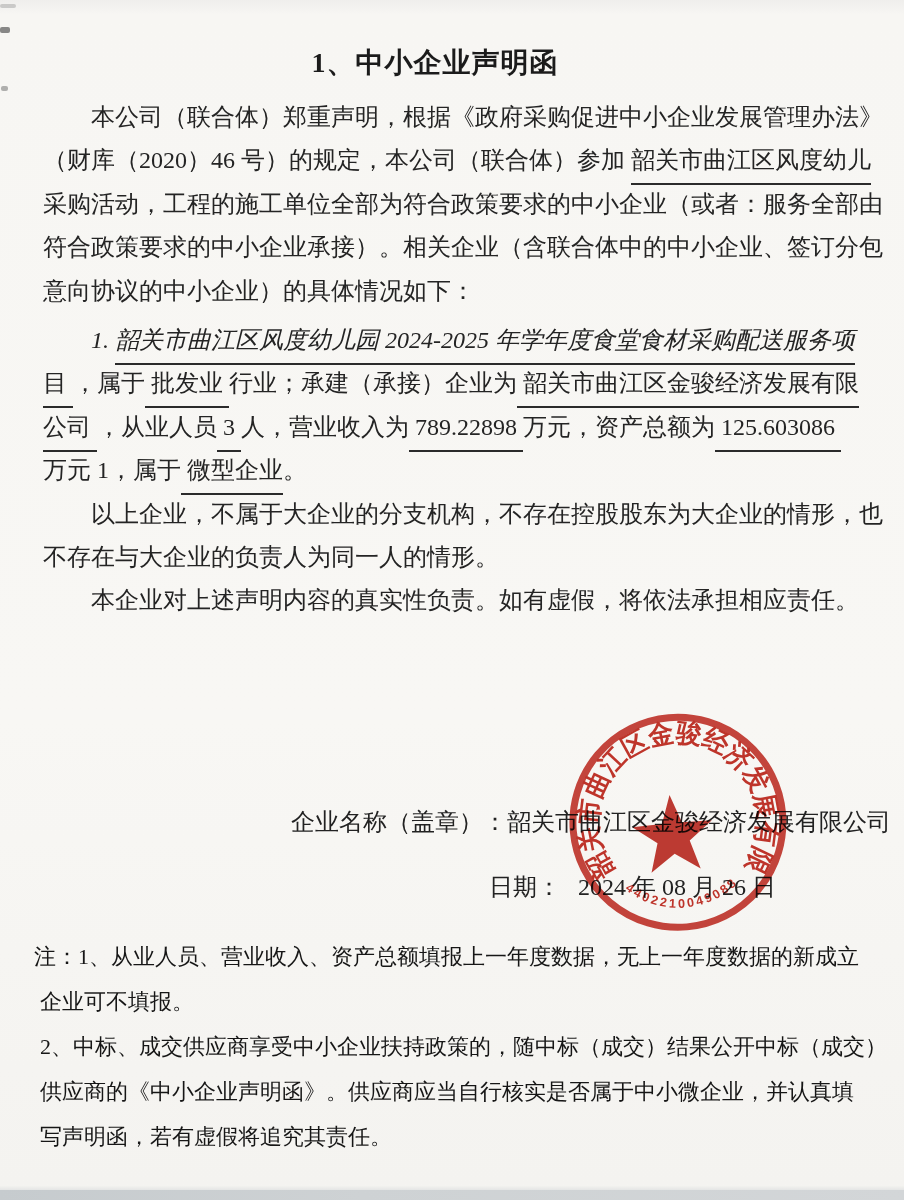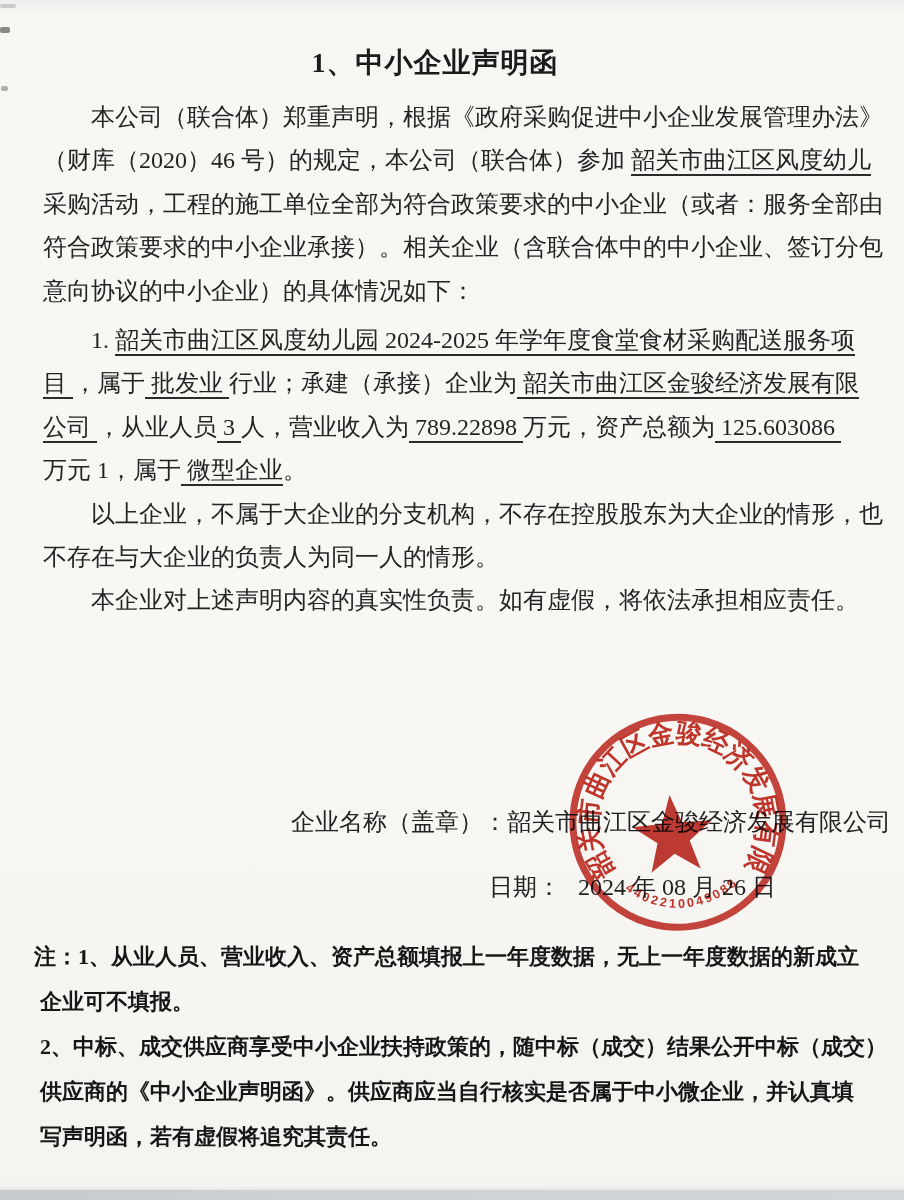--- a/index.html
+++ b/index.html
@@ -13,28 +13,28 @@
   .title{
     position:absolute;left:0;top:44px;width:870px;text-align:center;
     font-size:28px;font-weight:700;letter-spacing:1px;color:#1b1b1b;
   }
   #body-text{
     position:absolute;left:43px;top:96px;width:848px;
     font-size:24px;line-height:43.4px;
   }
   .line{white-space:pre;height:43.4px;}
   .line.indent{text-indent:48px;}
-  .u{border-bottom:2px solid #2b2b2b;padding-bottom:1px;margin-top:8px;}
+  .u{border-bottom:2px solid #2b2b2b;padding-bottom:10px;margin-top:8px;}
   .sig-line{position:absolute;white-space:pre;font-size:24px;color:#222;}
   #sig-company{left:267px;top:779px;}
   #sig-date{left:465px;top:844px;}
   #sig-date .val{margin-left:17px;}
   #notes{
     position:absolute;left:34px;top:934px;width:860px;
-    font-size:22px;font-weight:700;line-height:45px;color:#161616;
+    font-size:22px;font-weight:400;line-height:45px;color:#161616;
   }
   .note-line{white-space:pre;height:45px;}
   
   #seal{
     position:absolute;left:558px;top:700px;width:246px;height:246px;
     mix-blend-mode:multiply;opacity:.93;transform:rotate(-5deg);
   }
   #seal text{font-family:"Liberation Sans","DejaVu Sans",sans-serif;}
   
   .artifact{position:absolute;border-radius:2px;filter:blur(.6px);}
@@ -56,21 +56,21 @@
   <div class="artifact" id="art3"></div>
 
   <div class="title">1、中小企业声明函</div>
 
   <div id="body-text">
       <div class="line indent"><span>本公司（联合体）郑重声明，根据《政府采购促进中小企业发展管理办法》</span></div>
       <div class="line"><span>（财库（2020）46 号）的规定，本公司（联合体）参加 </span><span class="u">韶关市曲江区风度幼儿</span></div>
       <div class="line"><span>采购活动，工程的施工单位全部为符合政策要求的中小企业（或者：服务全部由</span></div>
       <div class="line"><span>符合政策要求的中小企业承接）。相关企业（含联合体中的中小企业、签订分包</span></div>
       <div class="line"><span>意向协议的中小企业）的具体情况如下：</span></div>
-      <div class="line indent" style="margin-top: 6px;"><span>1. </span><span class="u">韶关市曲江区风度幼儿园 2024-2025 年学年度食堂食材采购配送服务项</span></div>
+      <div class="line indent" style="margin-top: 6px; font-style: italic;"><span>1. </span><span class="u">韶关市曲江区风度幼儿园 2024-2025 年学年度食堂食材采购配送服务项</span></div>
       <div class="line"><span class="u">目 </span><span>，属于</span><span class="u"> 批发业 </span><span>行业；承建（承接）企业为</span><span class="u"> 韶关市曲江区金骏经济发展有限</span></div>
       <div class="line"><span class="u">公司 </span><span>，从业人员</span><span class="u"> 3 </span><span>人，营业收入为</span><span class="u"> 789.22898 </span><span>万元，资产总额为</span><span class="u"> 125.603086 </span></div>
       <div class="line"><span>万元 1，属于</span><span class="u"> 微型企业</span><span>。</span></div>
       <div class="line indent"><span>以上企业，不属于大企业的分支机构，不存在控股股东为大企业的情形，也</span></div>
       <div class="line"><span>不存在与大企业的负责人为同一人的情形。</span></div>
       <div class="line indent"><span>本企业对上述声明内容的真实性负责。如有虚假，将依法承担相应责任。</span></div>
     </div>
 
   <div class="sig-line" id="sig-company">
     <span>企业名称（盖章）：</span><span>韶关市曲江区金骏经济发展有限公司</span>

